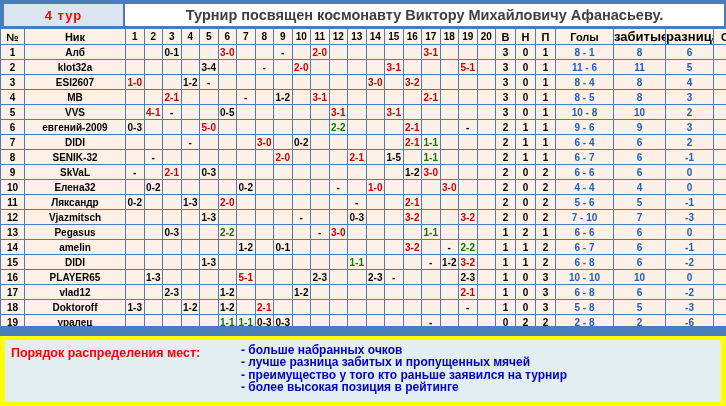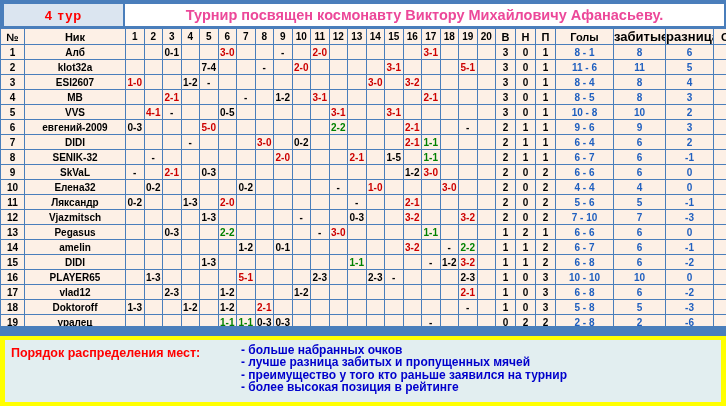--- a/index.html
+++ b/index.html
@@ -19,21 +19,21 @@
   .round-box{
     position:absolute;left:3px;top:3px;width:119px;height:22px;
     background:#dbe5f0;border:1px solid #4a7ebb;
     display:flex;align-items:center;justify-content:center;
     color:#ff0000;font-weight:bold;font-size:13px;letter-spacing:1px;
   }
   .title-box{
     position:absolute;left:124px;top:3px;width:599px;height:22px;
     background:#ffffff;border:1px solid #4a7ebb;
     display:flex;align-items:center;justify-content:center;
-    color:#ec4899;font-weight:bold;font-size:14.5px;white-space:nowrap;
+    color:#404040;font-weight:bold;font-size:14.5px;white-space:nowrap;
   }
 
   
   .tablewrap{
     position:absolute;left:0;top:28px;width:726px;height:298px;
     background:#4a7ebb;
   }
   table.grid{
     border-collapse:collapse;
     table-layout:fixed;
@@ -229,21 +229,21 @@
             <td class="diff">6</td>
             <td class="pts">9</td>
           </tr>
           <tr>
             <td class="rank">2</td>
             <td class="nick">klot32a</td>
             <td class="match"></td>
             <td class="diag"></td>
             <td class="match"></td>
             <td class="match alt"></td>
-            <td class="match loss">7-4</td>
+            <td class="match loss">3-4</td>
             <td class="match alt"></td>
             <td class="match"></td>
             <td class="match alt dash">-</td>
             <td class="match"></td>
             <td class="match alt win">2-0</td>
             <td class="match"></td>
             <td class="match alt"></td>
             <td class="match"></td>
             <td class="match alt"></td>
             <td class="match win">3-1</td>

